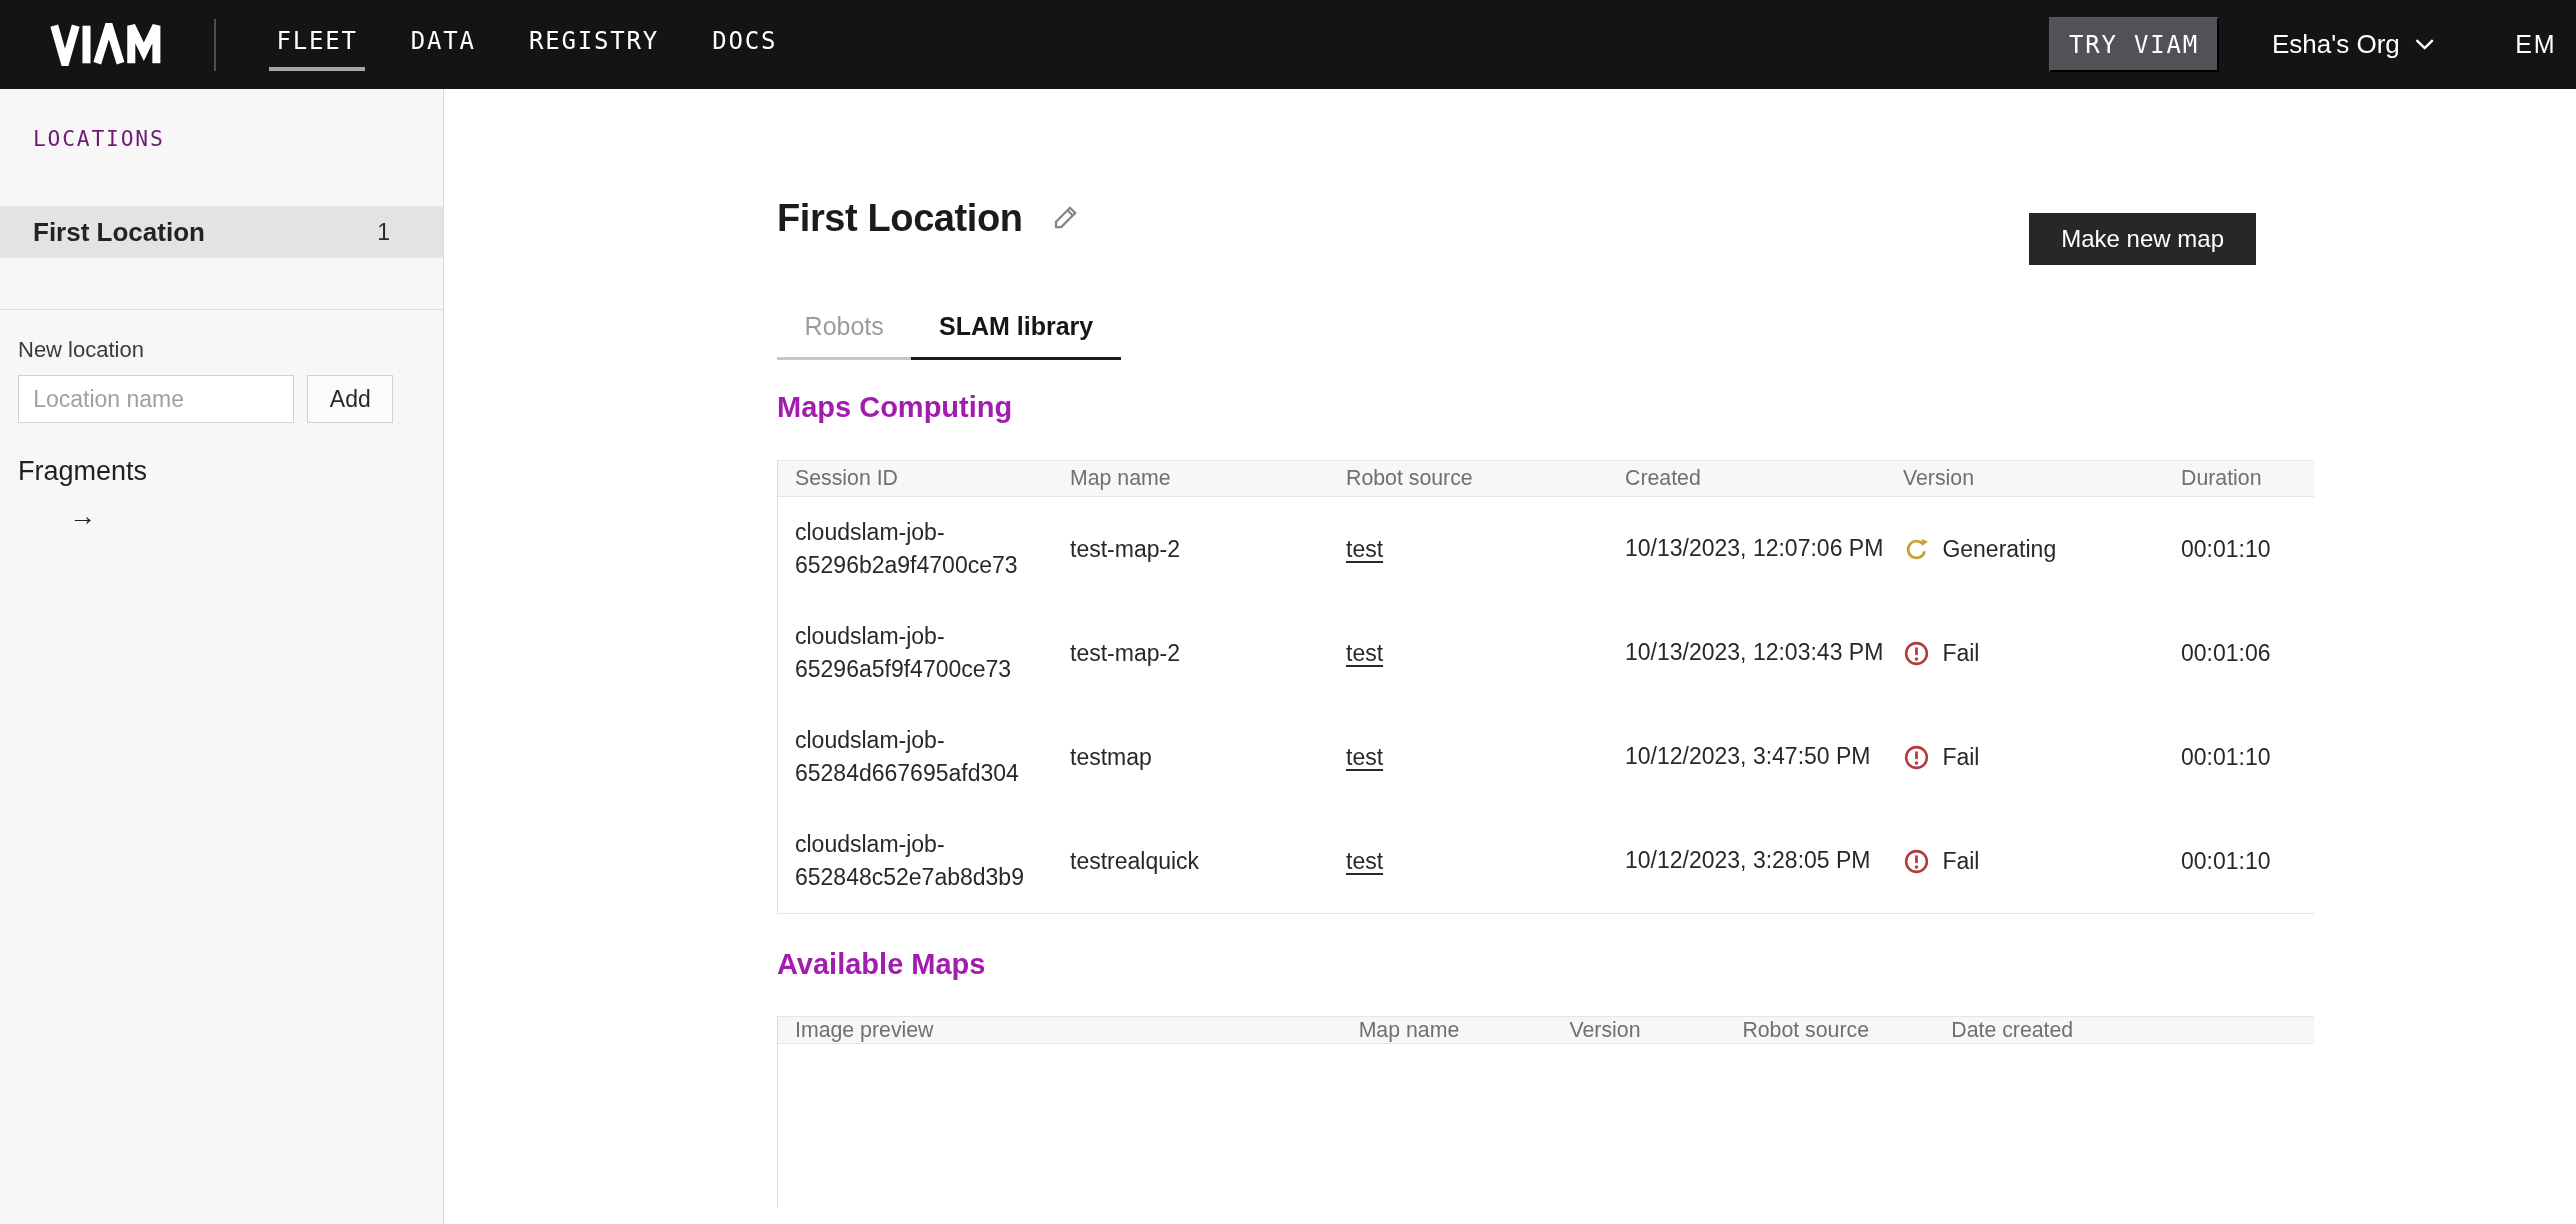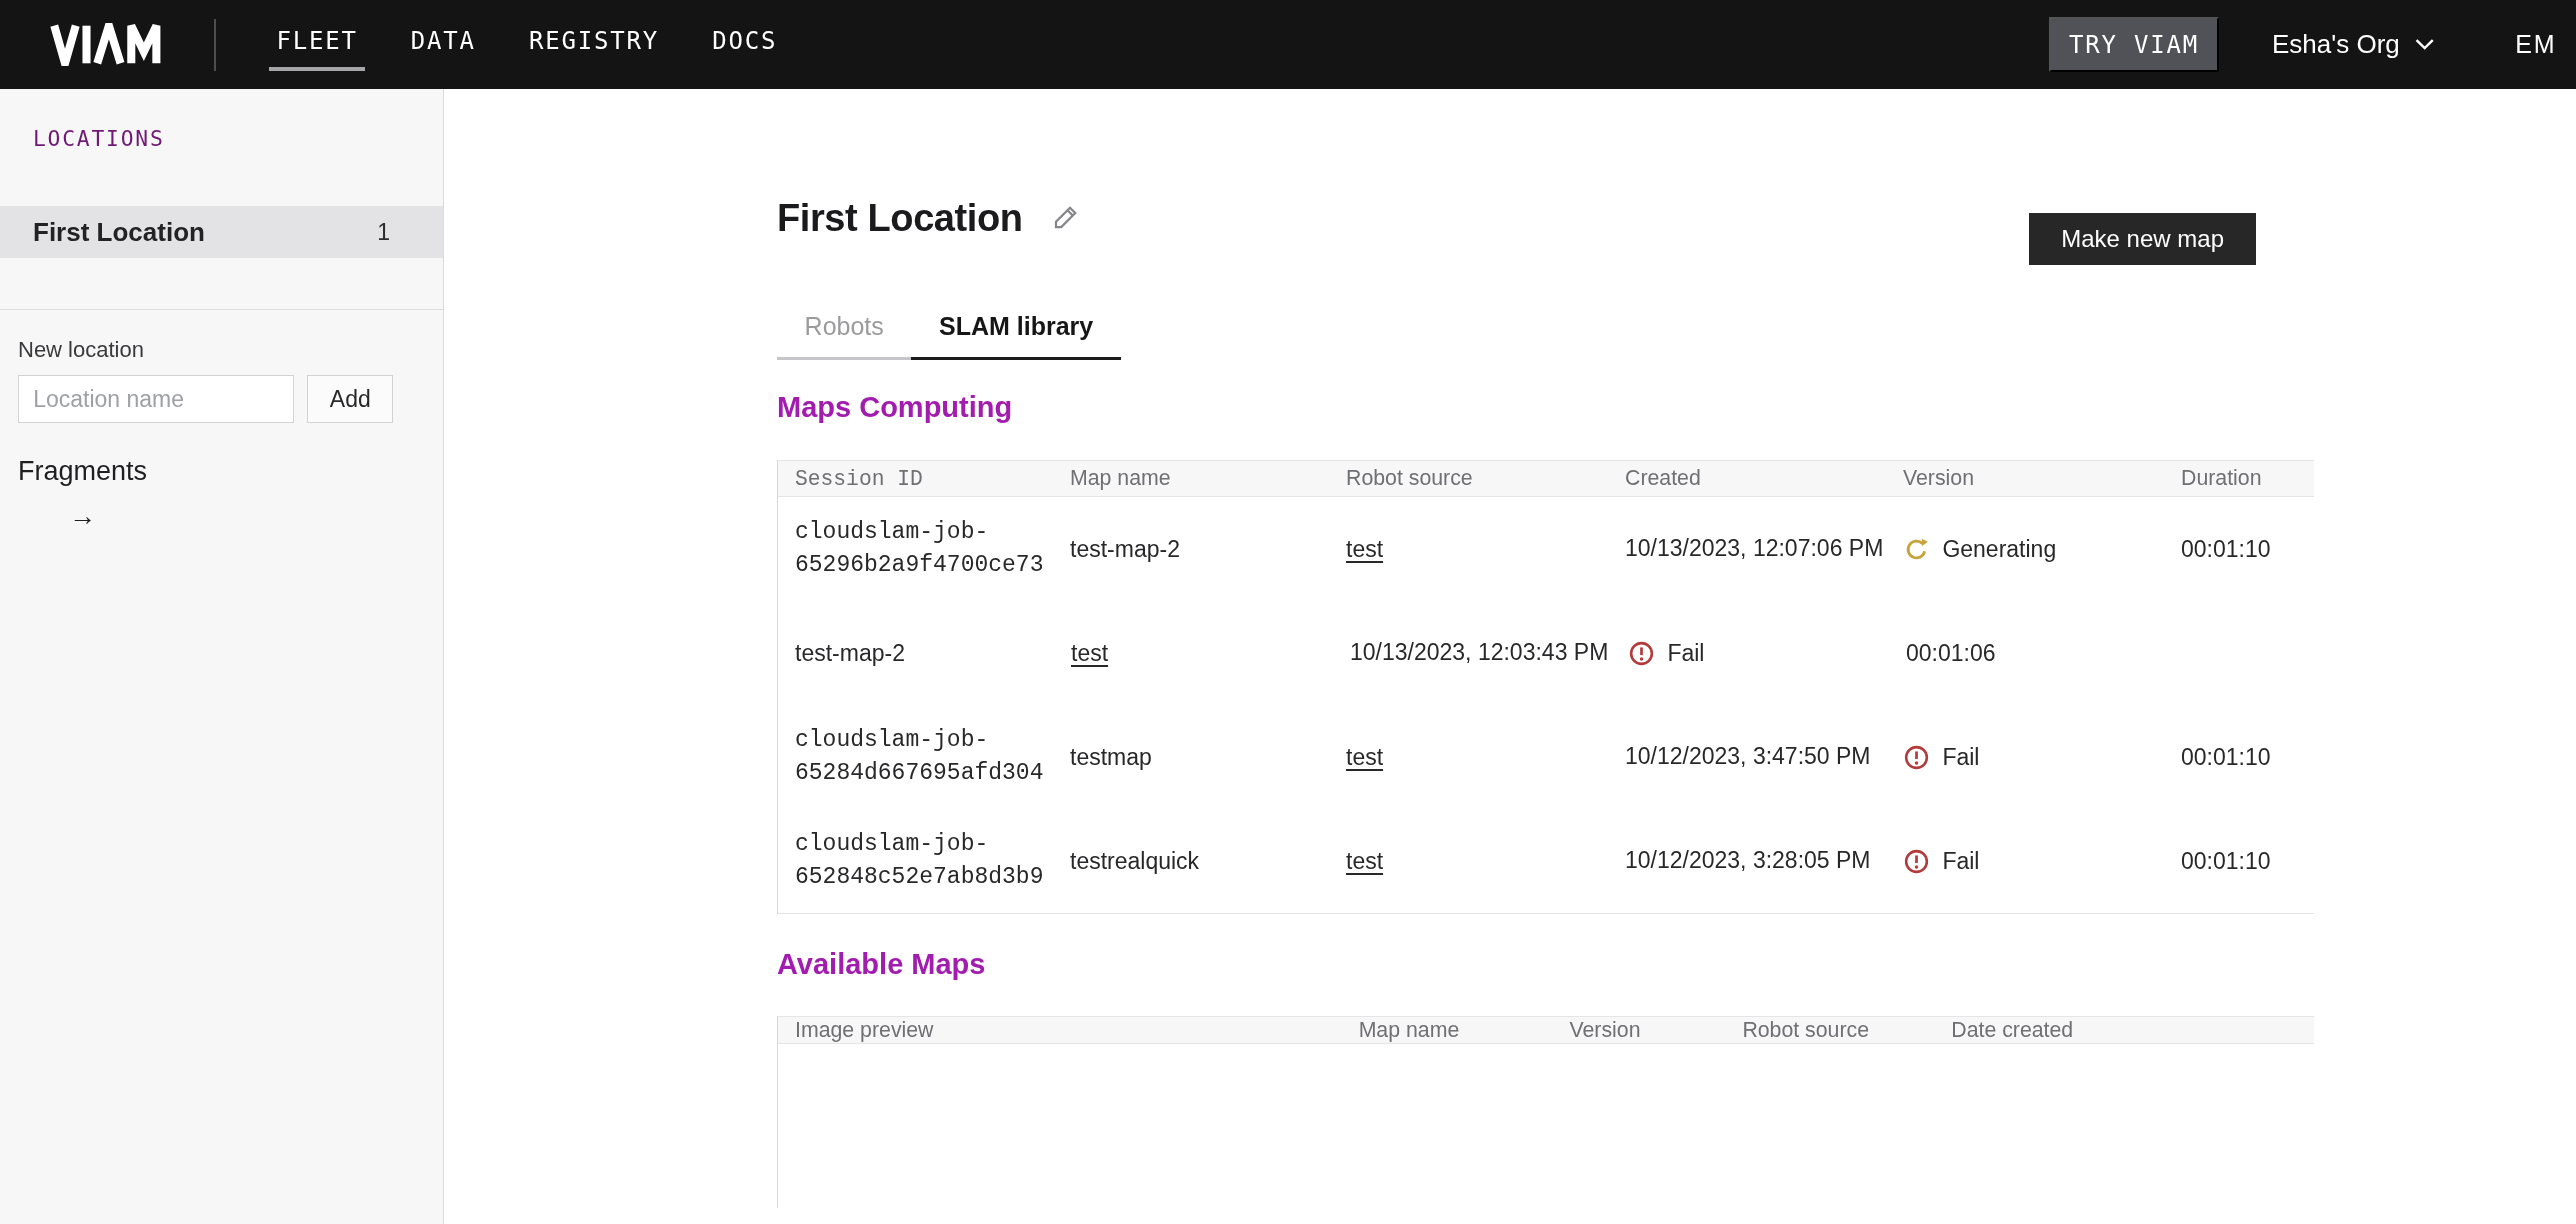--- a/index.html
+++ b/index.html
@@ -74,21 +74,21 @@
     border-top:0.9px solid #e5e5e7; border-bottom:0.9px solid #e5e5e7;
     color:#6f6f74; font-size:21.3px; }
   #maps-computing-table .thead { height:37px; }
   #available-maps-table .thead { height:28px; }
   .th, .td { padding-left:17px; overflow:hidden; }
   .tr { display:flex; align-items:center; height:104px; font-size:23px; }
   .tbody { border-bottom:0.9px solid #e5e5e7; }
   #available-maps-table .tbody { border-bottom:none; height:164px; }
 
   
-  .c1 { width:275px;font-family:Liberation Mono, monospace; } .c2 { width:276px; } .c3 { width:279px; }
+  .c1 { width:275px; } .c2 { width:276px; } .c3 { width:279px; }
   .c4 { width:278px; } .c5 { width:278px; } .c6 { width:150px; }
   
   .a1 { width:564px; } .a2 { width:211px; } .a3 { width:173px; }
   .a4 { width:209px; } .a5 { width:380px; }
 
   .cell-wrap { line-height:1.45; }
   .session { line-height:1.45; white-space:normal; overflow-wrap:normal;
     word-break:keep-all; white-space:pre-line; }
   .session-inner { display:block; white-space:normal; }
   .robot-link { color:#28282a; text-decoration:underline; cursor:pointer;
@@ -189,20 +189,21 @@
                 <path d="M19.2 13.5a7.4 7.4 0 1 1-1.9-6.6" fill="none" stroke="#c8a33c" stroke-width="2.5"></path>
                 <polygon points="16.6,2.4 22.2,5.0 17.0,8.8" fill="#c8a33c"></polygon>
               </svg>
             </span>
             <span>Generating</span>
           </div>
           <div class="td c6">00:01:10</div>
         </div>
 
         <div class="tr">
+          <div class="td c1 session"><span class="session-inner">cloudslam-job-65296a5f9f4700ce73</span></div>
           <div class="td c2">test-map-2</div>
           <div class="td c3"><a class="robot-link">test</a></div>
           <div class="td c4 cell-wrap">10/13/2023, 12:03:43 PM</div>
           <div class="td c5 status-cell">
             <span class="status-icon">
               <svg width="27" height="27" viewBox="0 0 24 24">
                 <circle cx="12" cy="12" r="9.2" fill="none" stroke="#b43b3c" stroke-width="2.3"></circle>
                 <line x1="12" y1="6.6" x2="12" y2="13.4" stroke="#b43b3c" stroke-width="2.4"></line>
                 <circle cx="12" cy="16.9" r="1.5" fill="#b43b3c"></circle>
               </svg>

